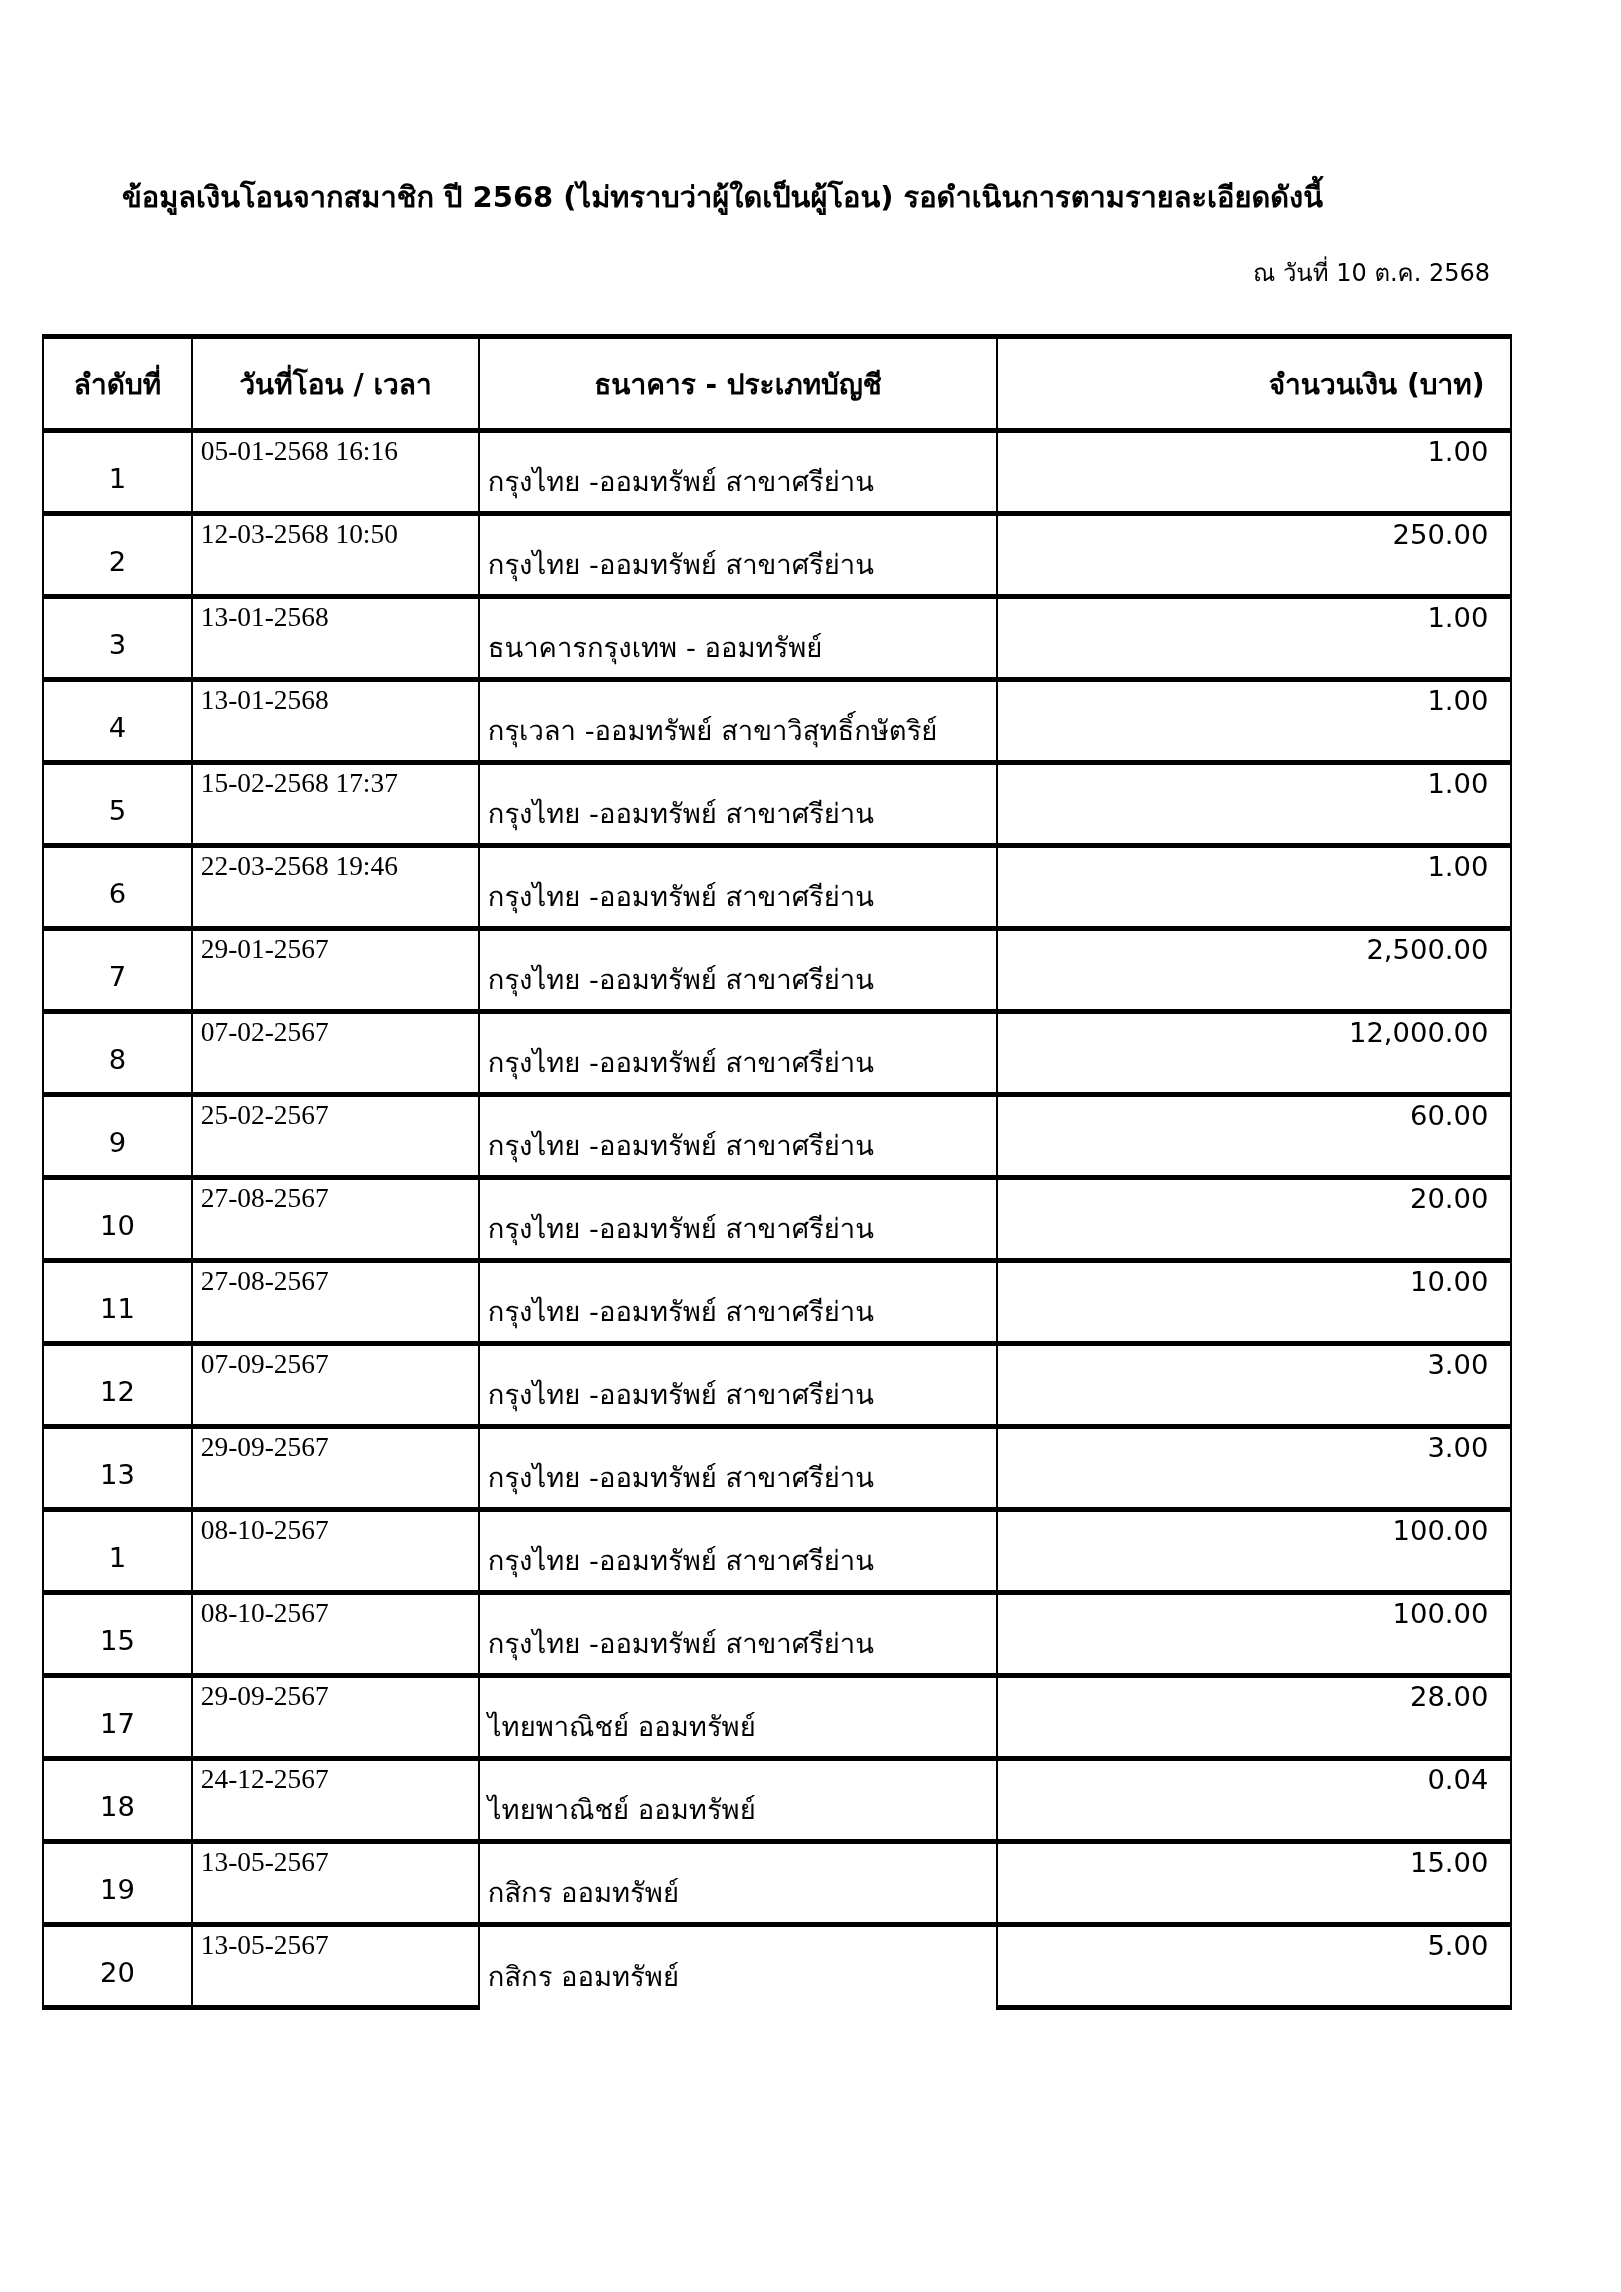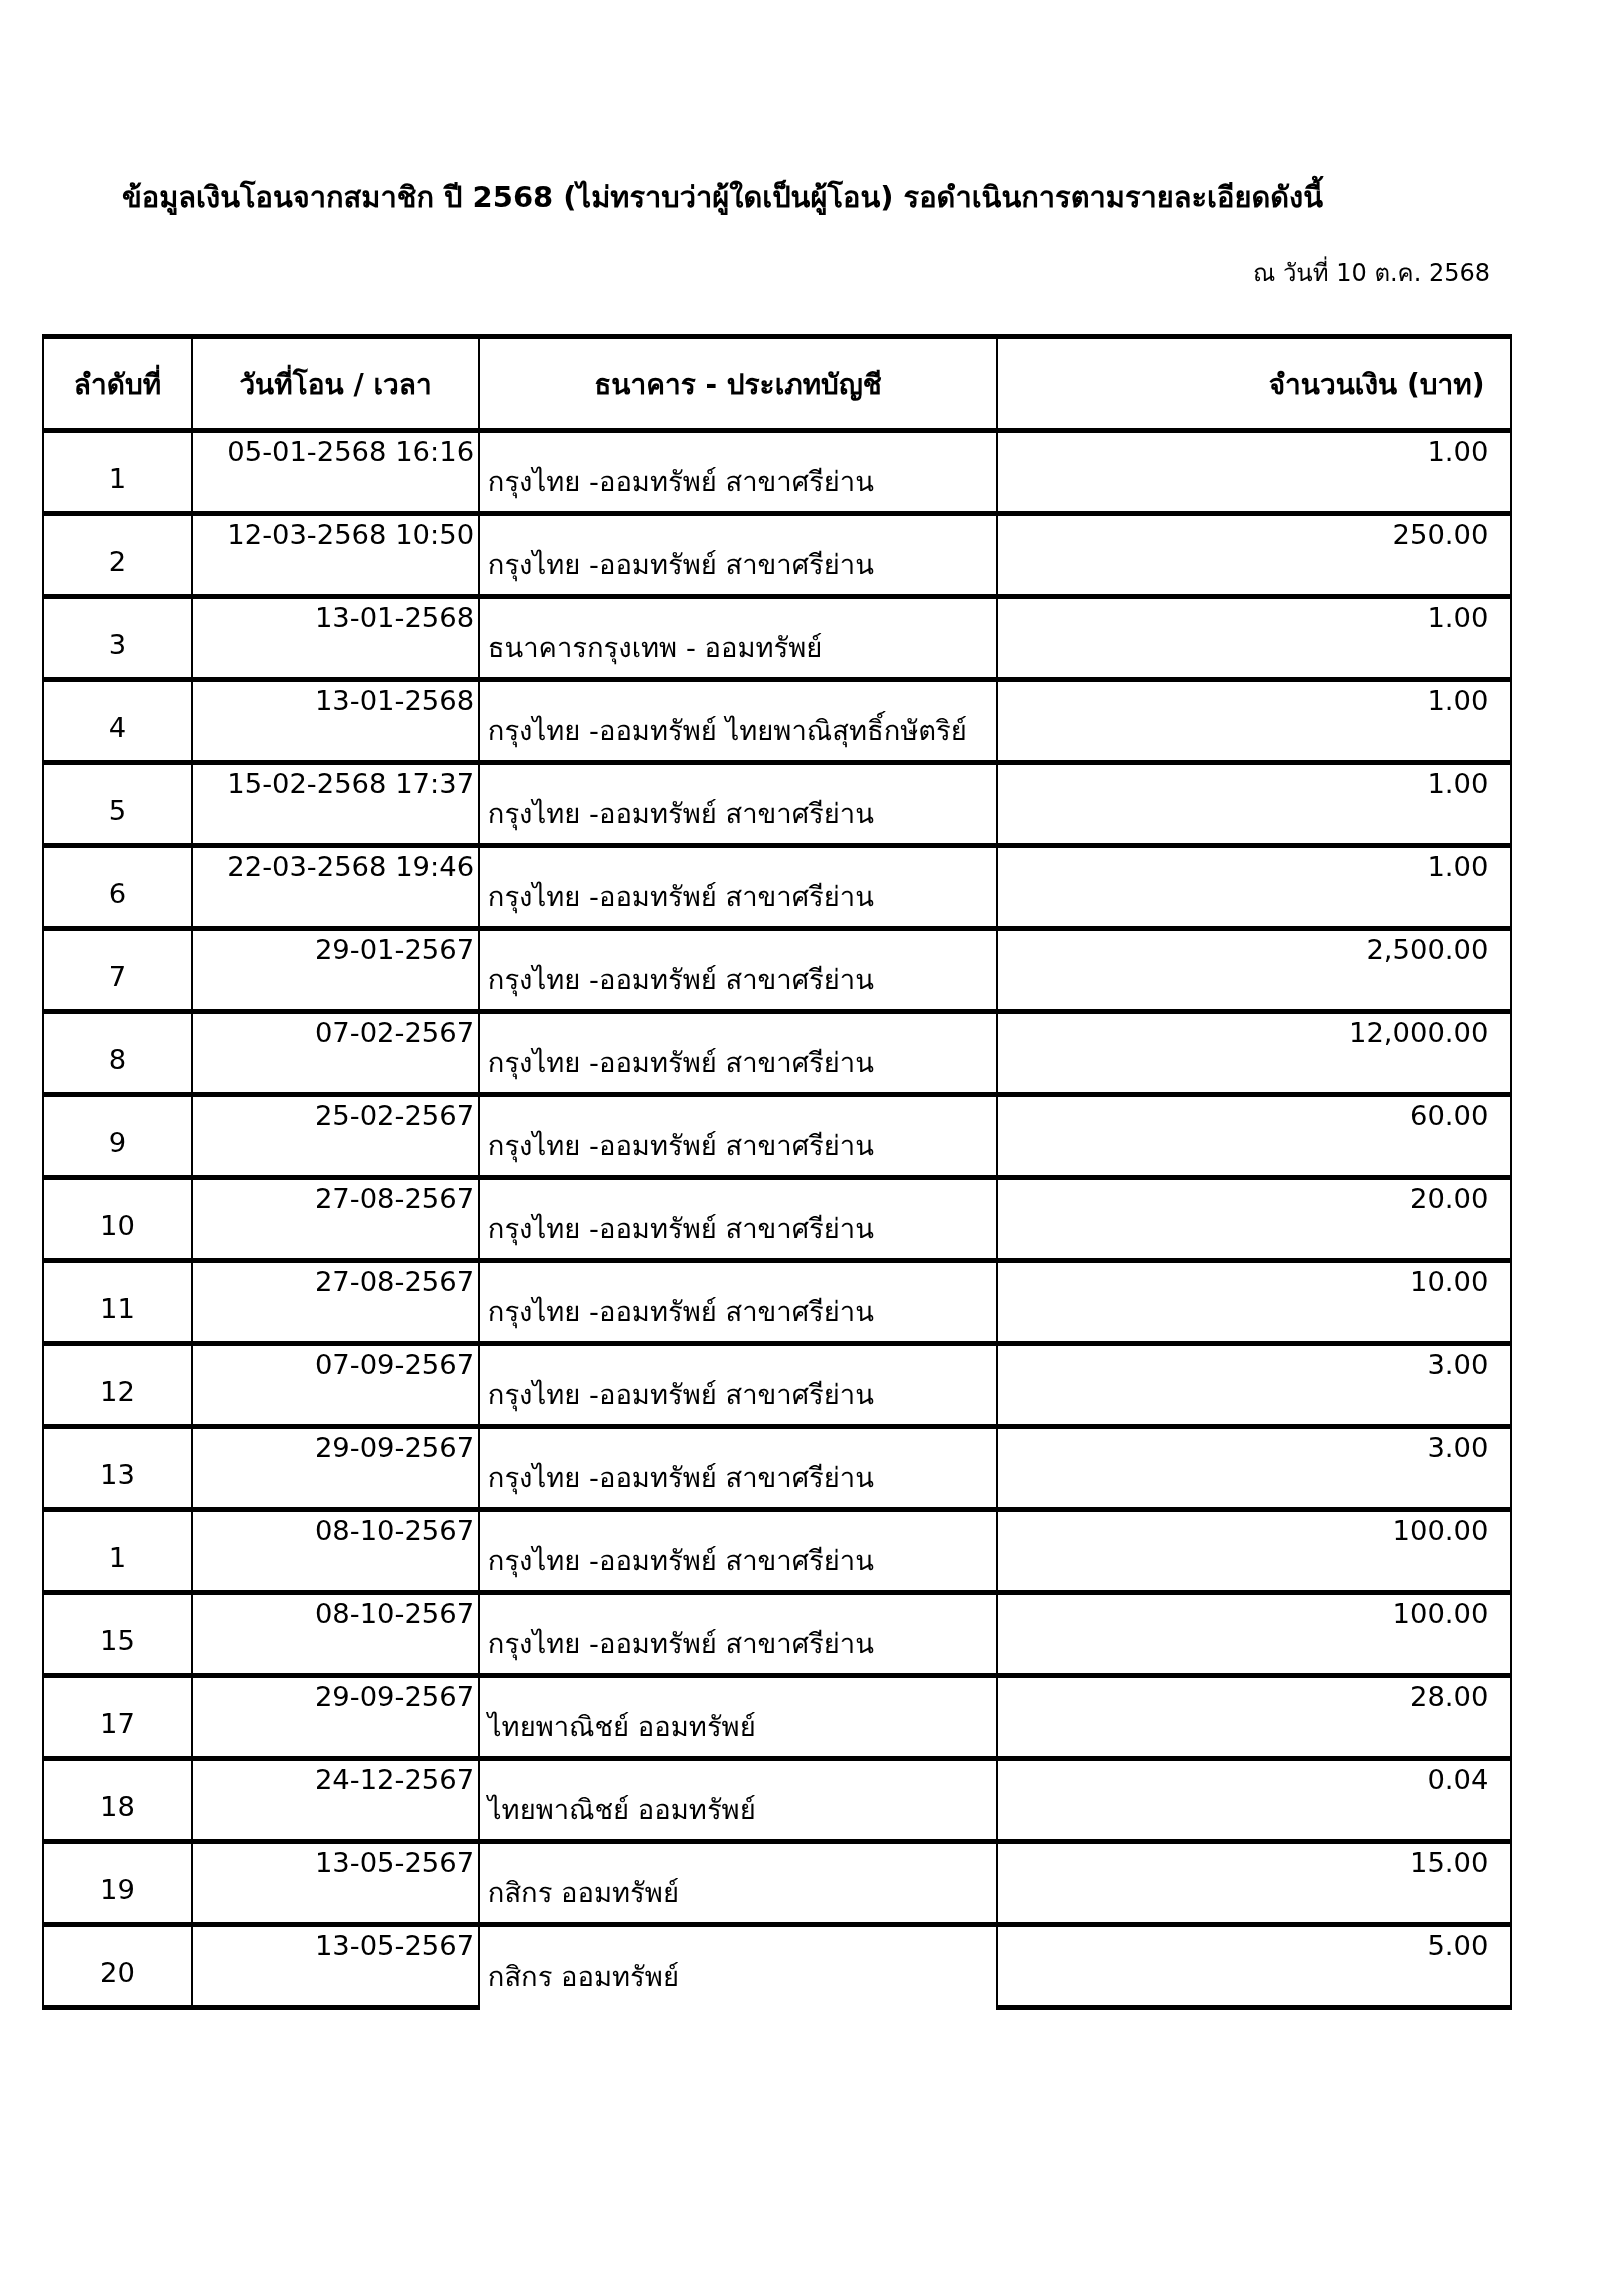--- a/index.html
+++ b/index.html
@@ -66,23 +66,24 @@
   }
 
   td { font-size: 27.4px; font-weight: 400; line-height: 1.15; }
 
   td.col-index {
     text-align: center;
     vertical-align: middle;
     padding-top: 13.7px;
   }
   td.col-date {
-    text-align: right;
+    text-align: left;
     vertical-align: top;
     padding: 2.9px 3.9px 0 7.8px;
+    font-family: Liberation Serif, serif;
   }
   td.col-bank {
     text-align: left;
     vertical-align: middle;
     padding: 19.6px 3.9px 0 7.8px;
   }
   td.col-amount {
     text-align: right;
     vertical-align: top;
     padding: 2.9px 21.6px 0 3.9px;
@@ -127,21 +128,21 @@
       </tr>
       <tr>
         <td class="col-index">3</td>
         <td class="col-date">13-01-2568</td>
         <td class="col-bank">ธนาคารกรุงเทพ - ออมทรัพย์</td>
         <td class="col-amount">1.00</td>
       </tr>
       <tr>
         <td class="col-index">4</td>
         <td class="col-date">13-01-2568</td>
-        <td class="col-bank">กรุงไทย -ออมทรัพย์ ไทยพาณิสุทธิ์กษัตริย์</td>
+        <td class="col-bank">กรุเวลา -ออมทรัพย์ สาขาวิสุทธิ์กษัตริย์</td>
         <td class="col-amount">1.00</td>
       </tr>
       <tr>
         <td class="col-index">5</td>
         <td class="col-date">15-02-2568 17:37</td>
         <td class="col-bank">กรุงไทย -ออมทรัพย์ สาขาศรีย่าน</td>
         <td class="col-amount">1.00</td>
       </tr>
       <tr>
         <td class="col-index">6</td>

